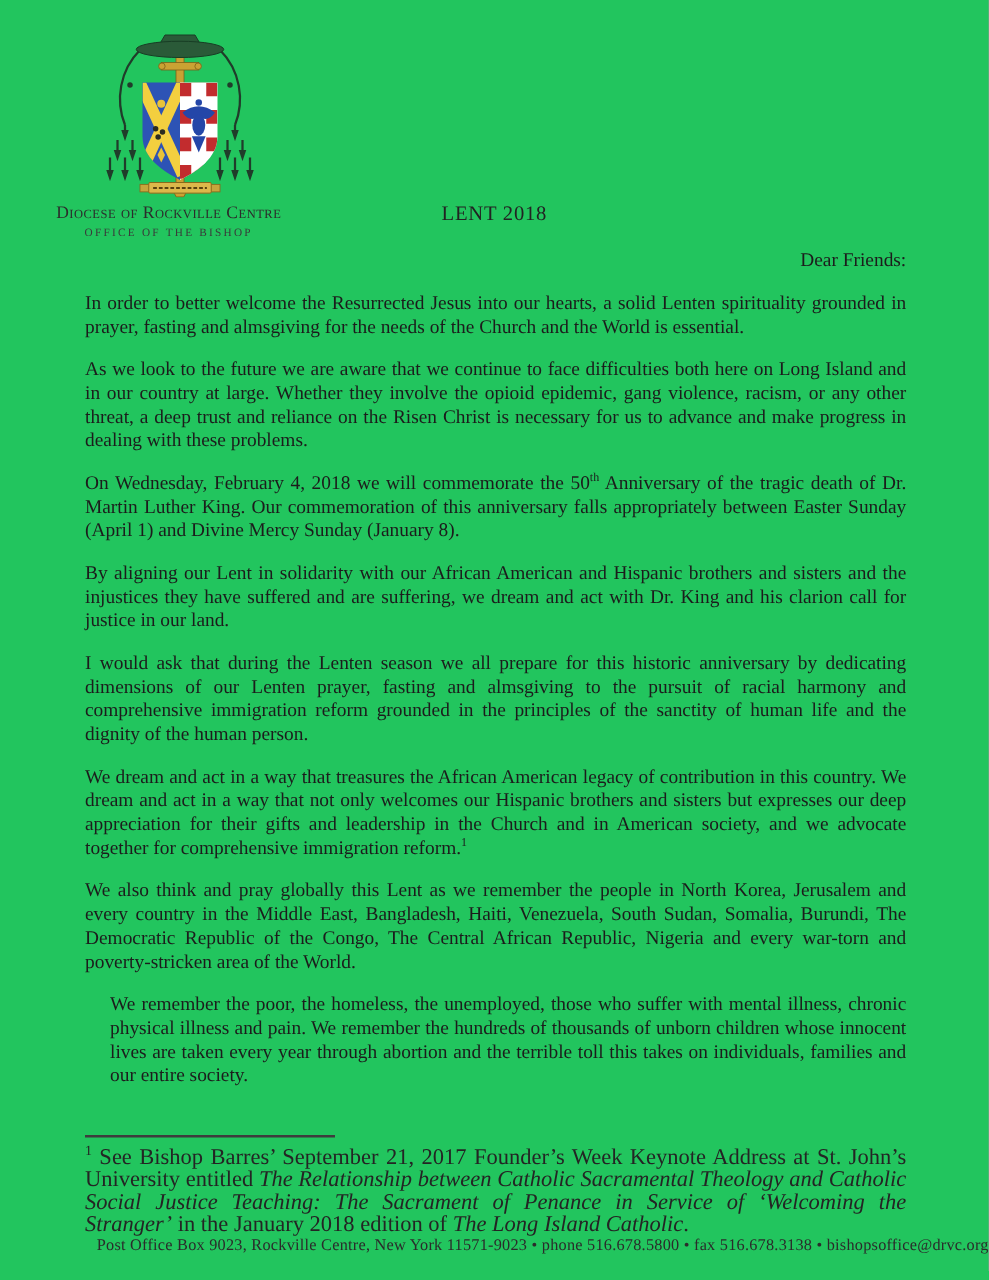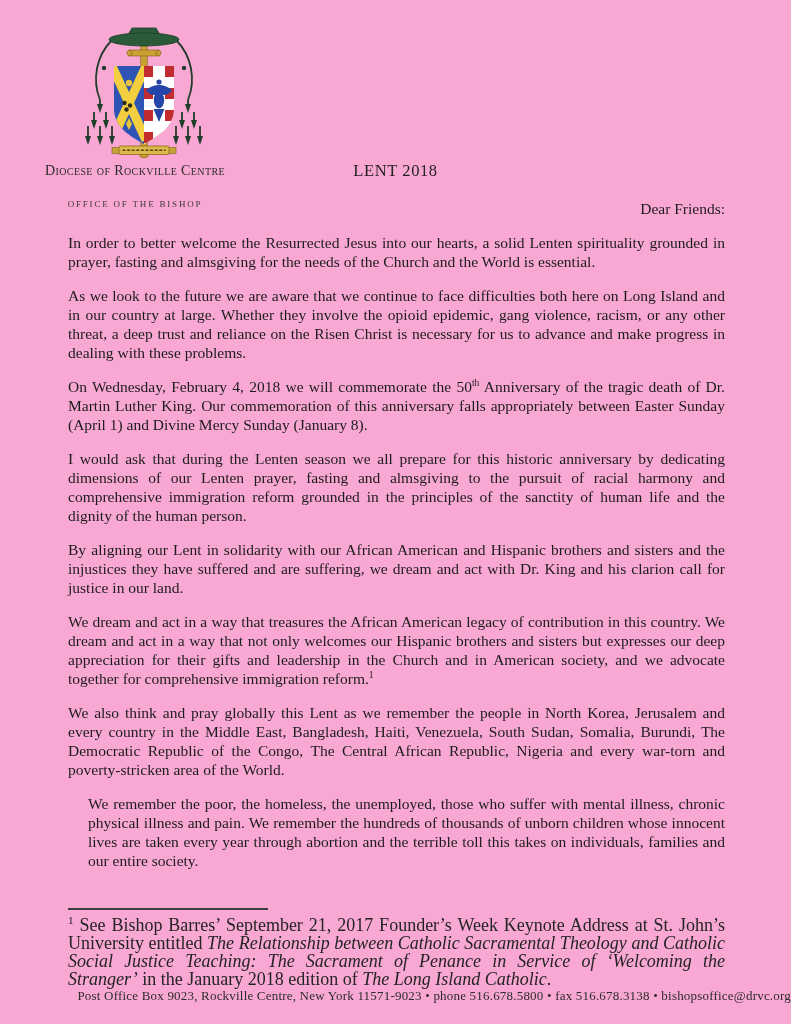--- a/index.html
+++ b/index.html
@@ -2,21 +2,21 @@
 <html><head>
 <meta charset="utf-8">
 <style>
   * { margin: 0; padding: 0; box-sizing: border-box; }
   html, body { background: #9a9a9a; }
   .page {
     position: relative;
     width: 791px;
     height: 1024px;
     margin: 0 auto;
-    background: #f9a8d4;
+    background: #22c55e;
     font-family: "Liberation Serif", "DejaVu Serif", serif;
     color: #1e1e1e;
     overflow: hidden;
   }
   
   .crest {
     position: absolute;
     left: 84px;
     top: 26px;
   }
@@ -28,21 +28,21 @@
     text-align: center;
   }
   .org-name {
     font-variant: small-caps;
     font-size: 14px;
     letter-spacing: 0.4px;
     color: #2c2c2c;
     white-space: nowrap;
   }
   .office-name {
-    margin-top: 20px;
+    margin-top: 2px;
     font-size: 9px;
     letter-spacing: 1.8px;
     text-transform: uppercase;
     color: #3a3a3a;
   }
   .letter-title {
     position: absolute;
     left: 0;
     right: 0;
     top: 161px;
@@ -191,23 +191,23 @@
 
   <div class="letter-body">
     <p class="greeting">Dear Friends:</p>
 
     <p>In order to better welcome the Resurrected Jesus into our hearts, a solid Lenten spirituality grounded in prayer, fasting and almsgiving for the needs of the Church and the World is essential.</p>
 
     <p>As we look to the future we are aware that we continue to face difficulties both here on Long Island and in our country at large.  Whether they involve the opioid epidemic, gang violence, racism, or any other threat, a deep trust and reliance on the Risen Christ is necessary for us to advance and make progress in dealing with these problems.</p>
 
     <p><span>On Wednesday, February 4, 2018 we will commemorate the 50</span><sup>th</sup><span> Anniversary of the tragic death of Dr. Martin Luther King.  Our commemoration of this anniversary falls appropriately between Easter Sunday (April 1) and Divine Mercy Sunday (January 8).</span></p>
 
+    <p>By aligning our Lent in solidarity with our African American and Hispanic brothers and sisters and the injustices they have suffered and are suffering, we dream and act with Dr. King and his clarion call for justice in our land.</p>
+
     <p>I would ask that during the Lenten season we all prepare for this historic anniversary by dedicating dimensions of our Lenten prayer, fasting and almsgiving to the pursuit of racial harmony and comprehensive immigration reform grounded in the principles of the sanctity of human life and the dignity of the human person.</p>
-
-    <p>By aligning our Lent in solidarity with our African American and Hispanic brothers and sisters and the injustices they have suffered and are suffering, we dream and act with Dr. King and his clarion call for justice in our land.</p>
 
     <p><span>We dream and act in a way that treasures the African American legacy of contribution in this country.  We dream and act in a way that not only welcomes our Hispanic brothers and sisters but expresses our deep appreciation for their gifts and leadership in the Church and in American society, and we advocate together for comprehensive immigration reform.</span><sup>1</sup></p>
 
     <p>We also think and pray globally this Lent as we remember the people in  North Korea, Jerusalem and every country in the Middle East, Bangladesh, Haiti, Venezuela, South Sudan, Somalia, Burundi, The Democratic Republic of the Congo, The Central African Republic, Nigeria and every war-torn and poverty-stricken area of the World.</p>
 
     <p>We remember the poor, the homeless, the unemployed, those who suffer with mental illness, chronic physical illness and pain.  We remember the hundreds of thousands of unborn children whose innocent lives are taken every year through abortion and the terrible toll this takes on individuals, families and our entire society.</p>
   </div>
 
   <div class="footnote-block">
     <hr class="footnote-rule">

